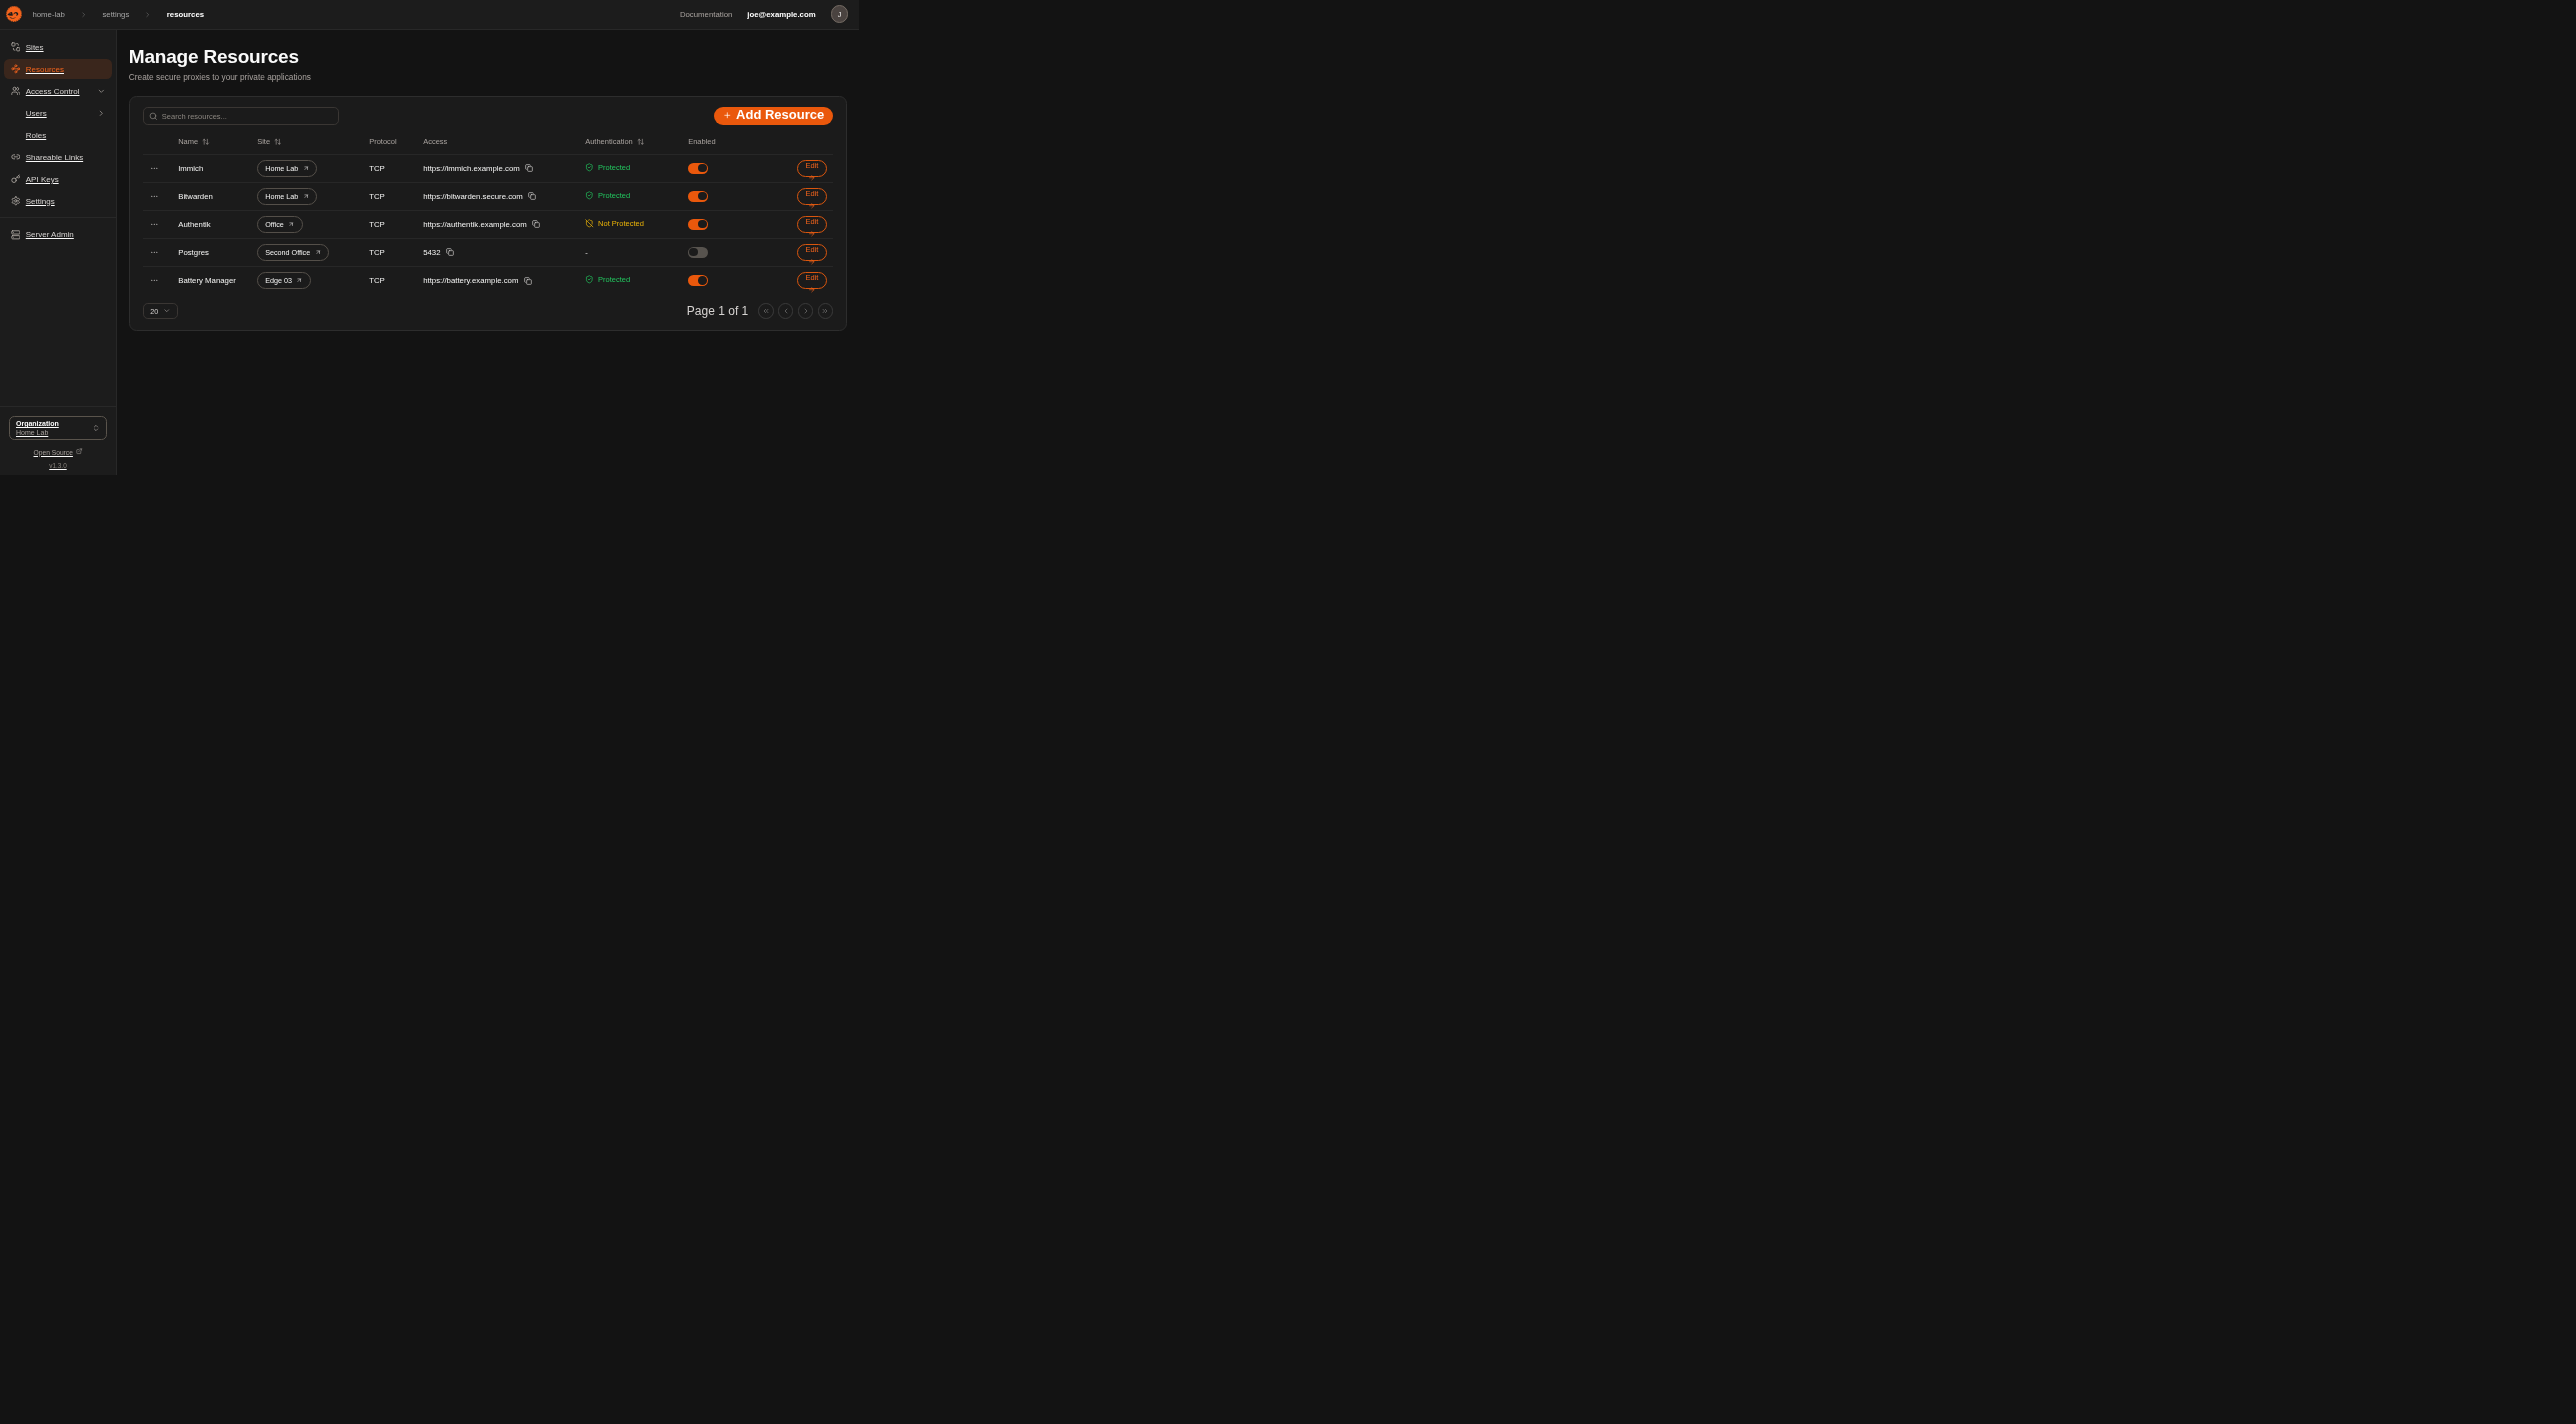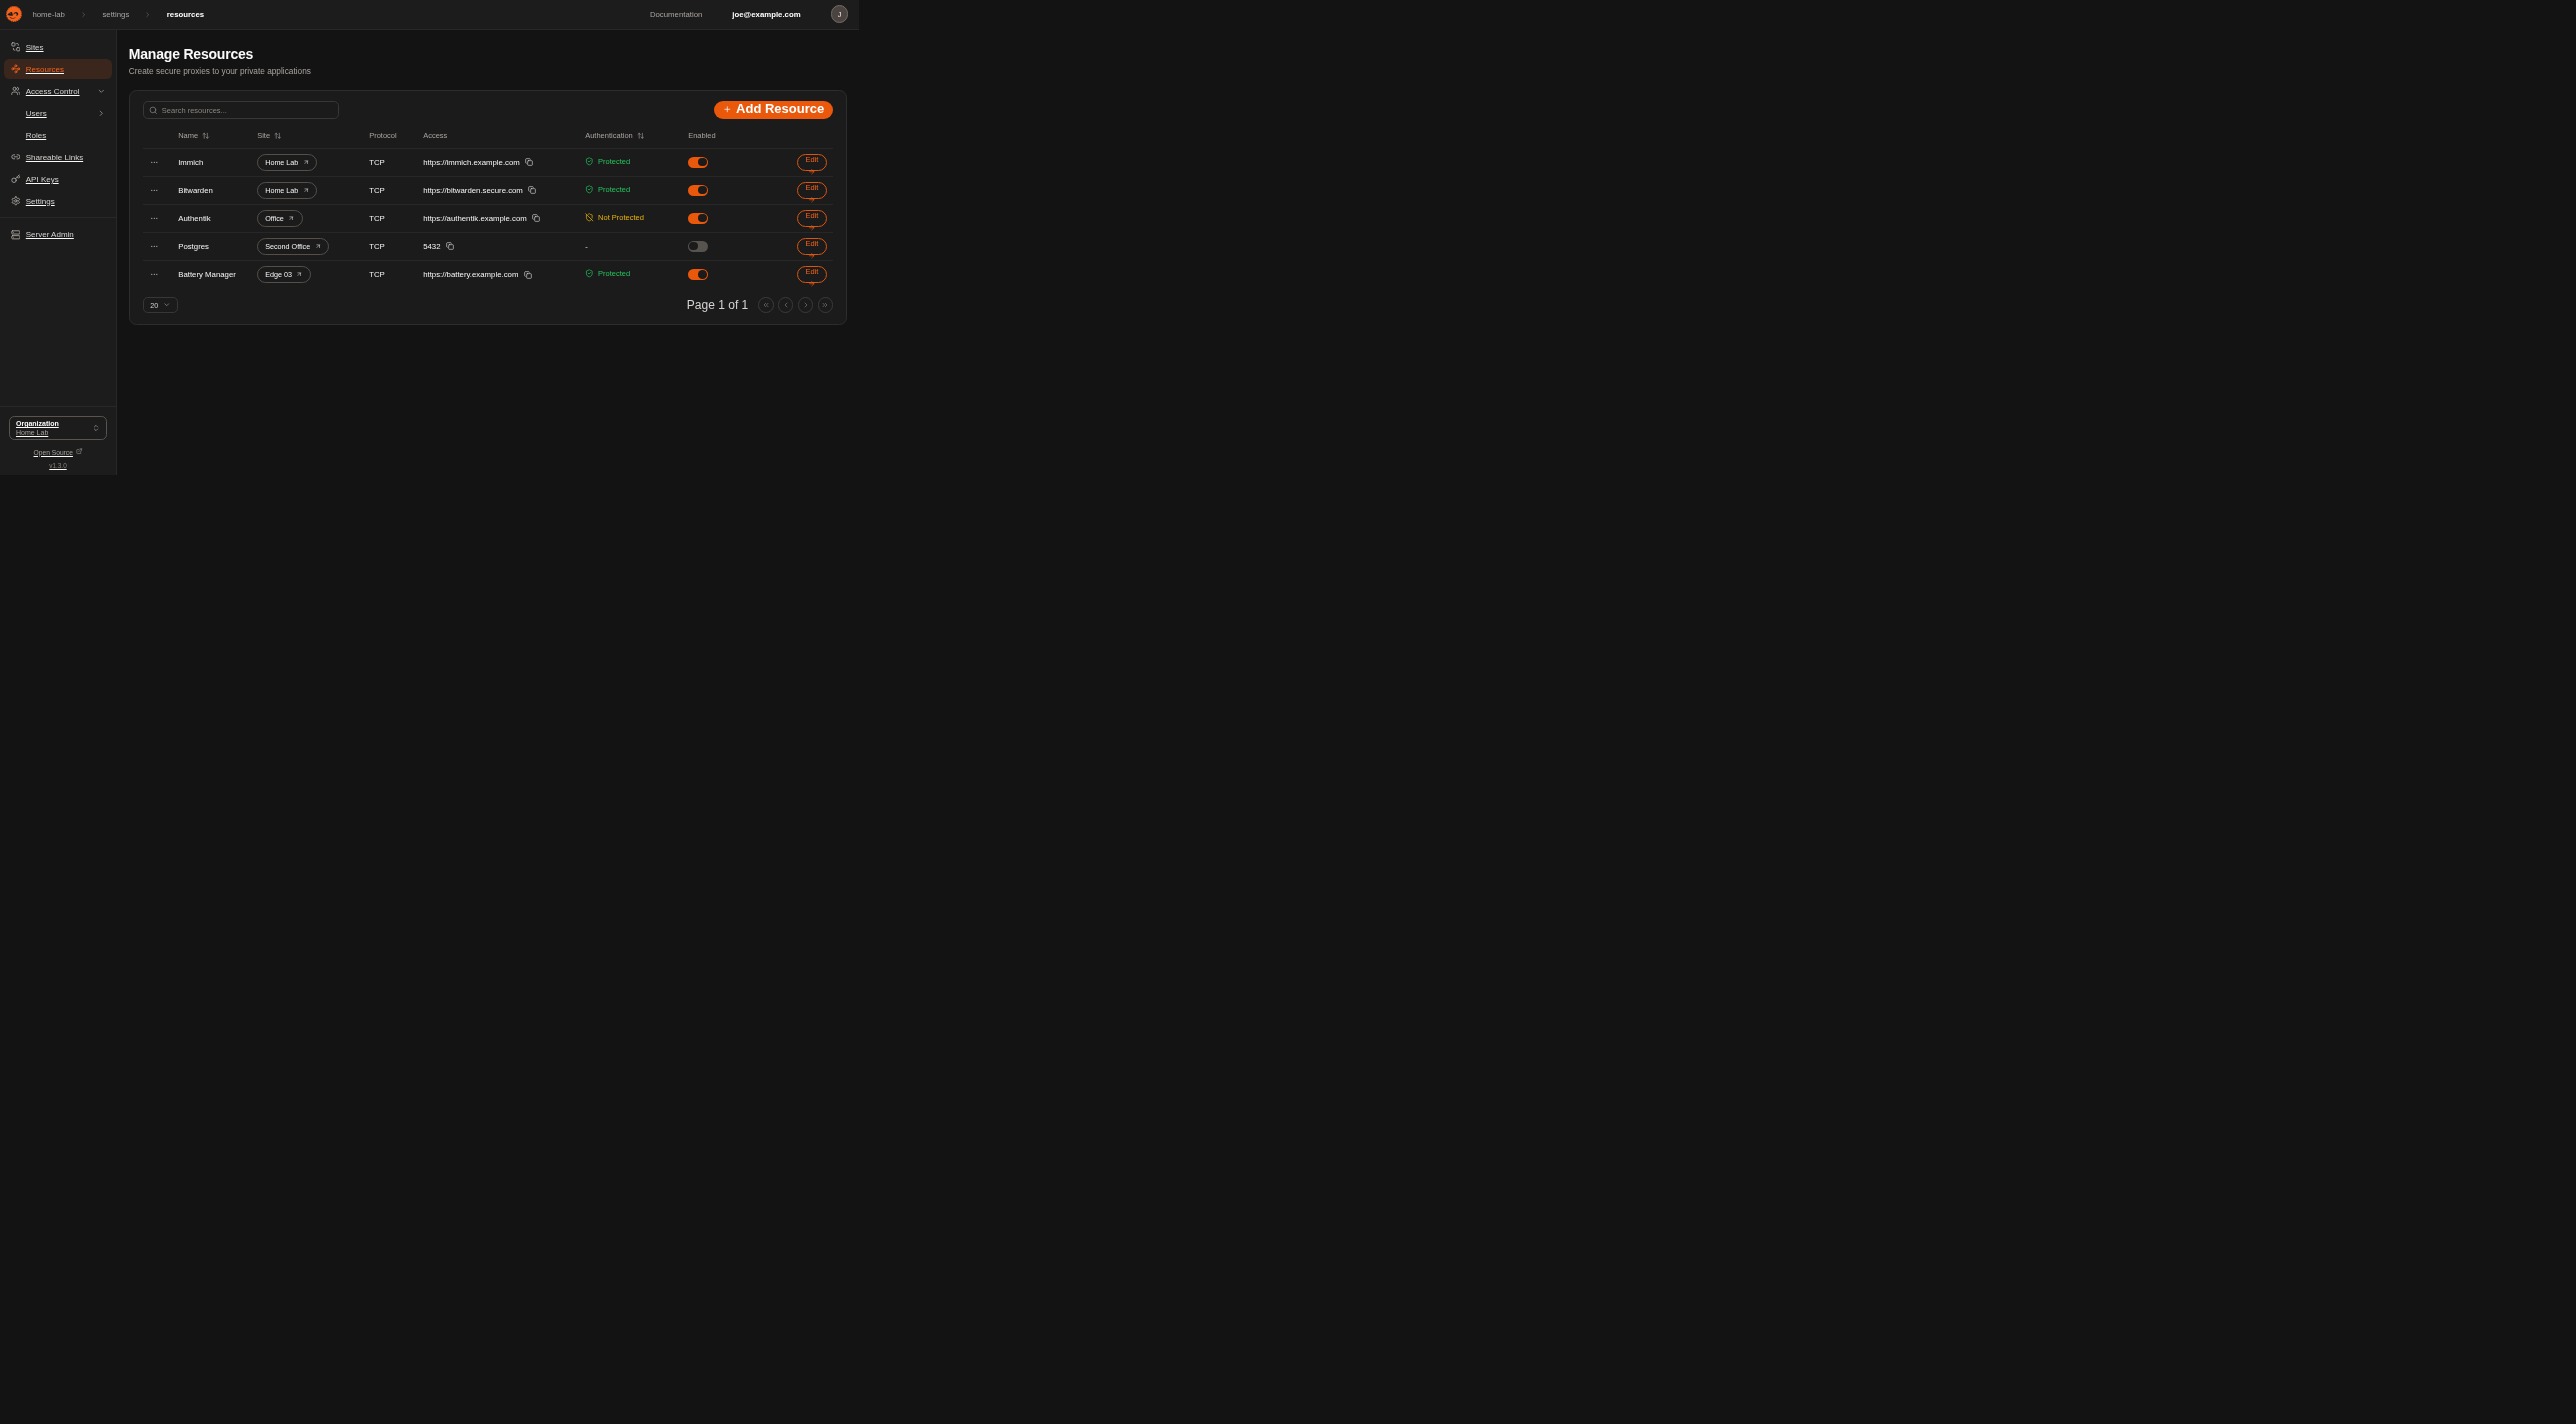--- a/index.html
+++ b/index.html
@@ -18,21 +18,21 @@
   
   header.topbar {
     grid-area:header; display:flex; align-items:center; gap:9px;
     background:#1c1c1c; border-bottom:0.5px solid #282828; padding:0 10.7px 0 5.4px;
   }
   .logo { width:18px; height:18px; display:flex; }
   .breadcrumb { display:flex; align-items:center; gap:15px; font-size:7.8px; color:#a3a3a3; }
   .crumb { cursor:pointer; }
   .crumb.current { color:#fff; font-weight:700; }
   .crumb-sep { display:flex; color:#6b6b6b; }
-  .top-right { margin-left:auto; display:flex; align-items:center; gap:30px; }
+  .top-right { margin-left:auto; display:flex; align-items:center; gap:15px; }
   .doc-link { color:#a8a29e; font-size:7.8px; cursor:pointer; }
   .user-email { color:#fff; font-size:7.8px; font-weight:700; cursor:pointer; }
   .avatar {
     width:17.7px; height:17.7px; border-radius:50%; background:#4a4340;
     border:0.5px solid #756c64; display:flex; align-items:center; justify-content:center;
     color:#f5f5f4; font-size:7px; cursor:pointer;
   }
   
   aside.sidebar {
     grid-area:sidebar; background:#1c1c1c; border-right:0.5px solid #282828;
@@ -57,21 +57,21 @@
   .org-label { font-size:7px; font-weight:700; color:#fafafa; margin-bottom:1.1px; }
   .org-value { font-size:7px; color:#a8a29e; }
   .org-box .s-icon { color:#a8a29e; display:flex; }
   .open-source {
     display:flex; justify-content:center; align-items:center; gap:3.2px;
     color:#a8a29e; font-size:6.7px; margin-top:8px; cursor:pointer;
   }
   .version { text-align:center; color:#8a857f; font-size:6.4px; margin-top:5.9px; }
   
   main.content { grid-area:main; padding:14px 11.8px; overflow:hidden; }
-  h1.page-title { margin:2.1px 0 0; font-size:14px; font-weight:700; letter-spacing:-0.2px; }
+  h1.page-title { margin:2.1px 0 0; font-size:19px; font-weight:700; letter-spacing:-0.2px; }
   p.page-subtitle { margin:4.8px 0 0; color:#a8a29e; font-size:8.3px; }
   .card {
     margin-top:13.4px; background:#1b1b1b; border:0.5px solid #2d2d2d;
     border-radius:7.5px; padding:10.7px 13px 10.7px;
   }
   .toolbar { display:flex; align-items:center; justify-content:space-between; }
   .search { position:relative; width:196px; }
   .search input {
     width:100%; height:18px; background:transparent; border:0.5px solid #3a3633;
     border-radius:4.8px; color:#e7e5e4; padding:0 6.4px 0 18px; font-size:7.5px;

